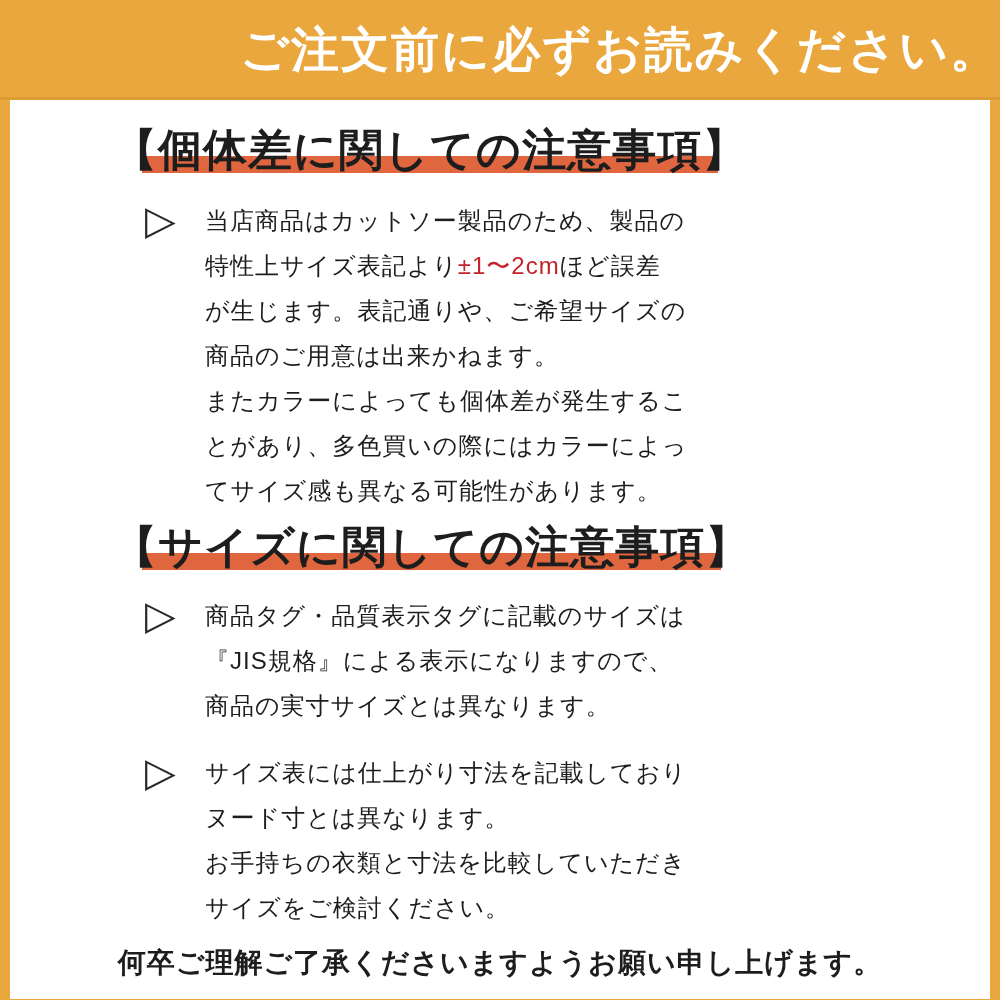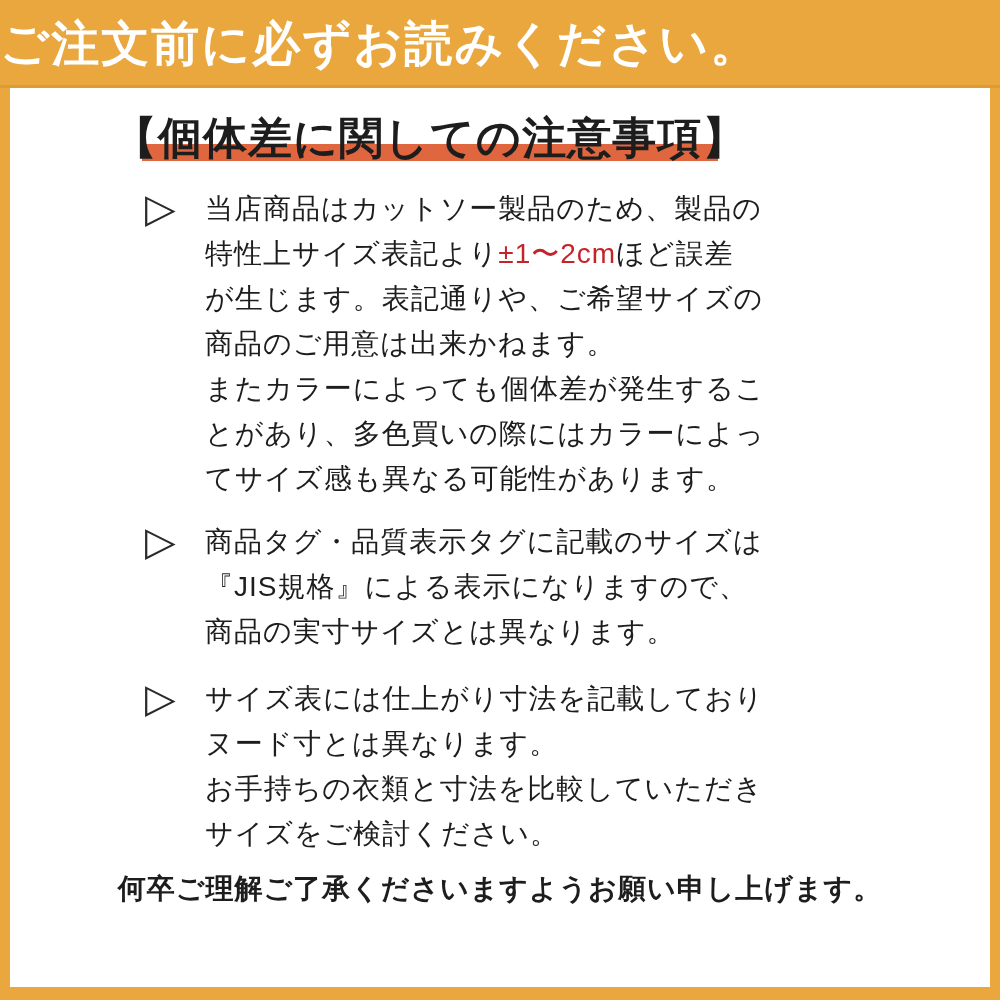--- a/index.html
+++ b/index.html
@@ -12,24 +12,24 @@
   }
   * { margin: 0; padding: 0; box-sizing: border-box; }
   html, body {
     width: 1000px; height: 1000px;
     background: var(--bg-white);
     font-family: "Liberation Sans", "DejaVu Sans", sans-serif;
     color: var(--text-black);
     overflow: hidden;
   }
   .top-bar {
-    width: 1000px; height: 88px;
+    width: 1000px; height: 100px;
     background: var(--accent-orange);
     border-bottom: 3px solid var(--accent-orange-dark);
-    display: flex; align-items: center; justify-content: flex-start;
+    display: flex; align-items: center; justify-content: flex-end;
   }
   .top-bar h1 {
     color: #FFFFFF;
     font-size: 48px; font-weight: 700;
     letter-spacing: 2px;
     padding-top: 2px;
     white-space: nowrap;
   }
   .frame {
     width: 1000px; height: 912px;
@@ -64,21 +64,21 @@
   .bullet { display: flex; align-items: flex-start; }
   .tri {
     flex: none;
     width: 34px;
     margin-left: 32px; margin-right: 26px;
     font-size: 40px; line-height: 45px;
     color: #2A2A2A;
   }
   .btext {
     width: 724px;
-    font-size: 28px;
+    font-size: 24px;
     line-height: 45px;
     letter-spacing: 1px;
     white-space: pre-line;
   }
   .red-em { color: var(--alert-red); text-align: right; }
   .bottom-note {
     margin-top: 12px;
     text-align: center;
     font-size: 28px; font-weight: 700;
     line-height: 42px;
@@ -104,20 +104,21 @@
 特性上サイズ表記より</span><span class="red-em">±1〜2cm</span><span>ほど誤差
 が生じます。表記通りや、ご希望サイズの
 商品のご用意は出来かねます。
 またカラーによっても個体差が発生するこ
 とがあり、多色買いの際にはカラーによっ
 てサイズ感も異なる可能性があります。</span></p>
     </div>
   </section>
 
   <section id="sec2">
+    <h2 class="sec-heading"><span>【</span><span class="hl">サイズに関しての注意事項</span><span>】</span></h2>
 
     <div class="bullet bullet-first">
       <span class="tri">▷</span>
       <p class="btext">商品タグ・品質表示タグに記載のサイズは
 『JIS規格』による表示になりますので、
 商品の実寸サイズとは異なります。</p>
     </div>
 
     <div class="bullet">
       <span class="tri">▷</span>

